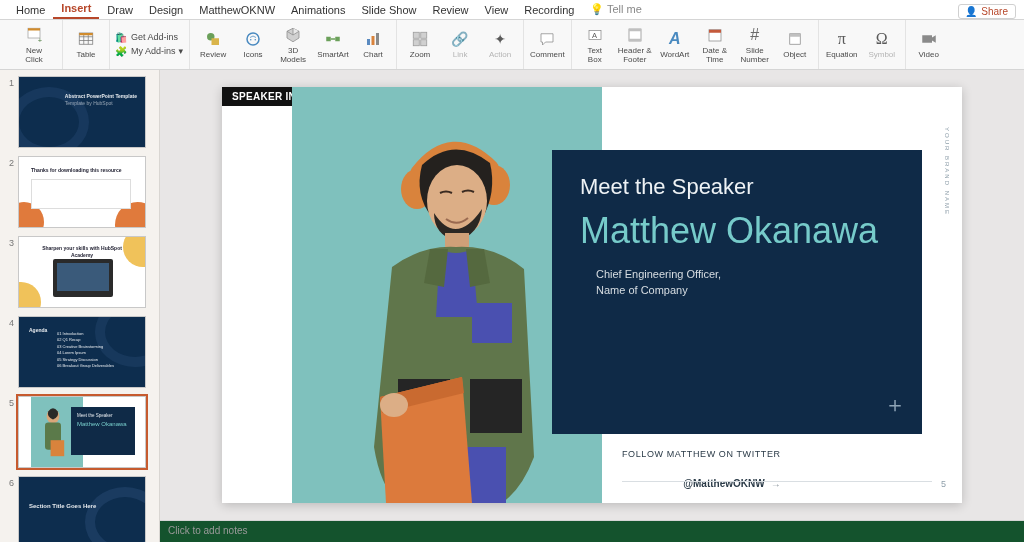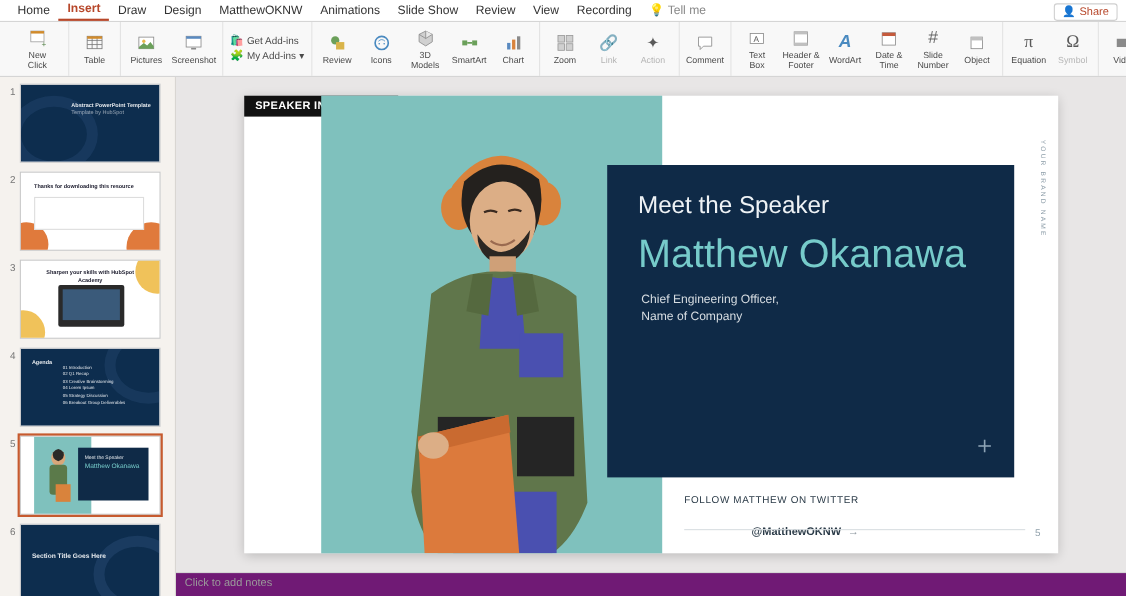--- a/index.html
+++ b/index.html
@@ -43,30 +43,30 @@
   .thumbs{width:160px;background:#f5f2ee;border-right:1px solid #d9d6d2;overflow:hidden;padding:6px 6px;}
   .thumb-wrap{display:flex;align-items:flex-start;gap:4px;margin-bottom:8px;}
   .tn-num{font-size:9px;color:#777;width:8px;text-align:right;padding-top:2px;}
   .tn{width:128px;height:72px;background:#fff;border:1px solid var(--thumb-border);position:relative;overflow:hidden;font-size:5px;}
   .tn.sel{outline:2px solid var(--thumb-active);outline-offset:0;}
 
   
   .editor{flex:1;display:flex;flex-direction:column;}
   .canvas-wrap{flex:1;display:flex;align-items:center;justify-content:center;background:var(--body-bg);}
   .slide{width:740px;height:416px;background:#fff;position:relative;box-shadow:0 2px 10px rgba(0,0,0,.2);}
-  .notes{height:22px;background:#701a75;border-top:1px solid #d5d5d5;font-size:10px;color:#9a9a9a;padding:4px 8px;}
+  .notes{height:22px;background:#14532d;border-top:1px solid #d5d5d5;font-size:10px;color:#9a9a9a;padding:4px 8px;}
 
   
   .tag{position:absolute;top:0;left:0;background:#111;color:#fff;font-size:10px;font-weight:700;padding:4px 10px;letter-spacing:.3px;}
   .photo-bg{position:absolute;left:70px;top:0;width:310px;height:416px;background:#7fc1bd;}
   .person{position:absolute;left:100px;top:30px;width:260px;height:386px;}
   .panel{position:absolute;left:330px;top:63px;width:370px;height:284px;background:var(--navy);color:#fff;padding:24px 28px;}
   .panel h3{margin:0 0 10px;font-weight:400;font-size:22px;color:#eef2f5;}
   .panel h1{margin:0 0 14px;color:var(--teal);font-weight:400;font-size:36px;line-height:1.15;}
-  .panel p{margin:3px;font-size:11px;color:#d7dde2;line-height:1.4;}
+  .panel p{margin:16px;font-size:11px;color:#d7dde2;line-height:1.4;}
   .plus{position:absolute;right:16px;bottom:14px;color:#8ea4b6;font-size:22px;font-weight:200;}
   .follow{position:absolute;left:400px;top:362px;font-size:9px;letter-spacing:.6px;color:#2a3a47;text-align:right;}
   .follow b{display:block;font-size:10px;letter-spacing:0;margin-top:19px;}
   .arrow{display:inline-block;margin-left:6px;color:#8a949c;}
   .brand{position:absolute;right:12px;top:40px;font-size:6px;letter-spacing:2px;color:#90a0ab;writing-mode:vertical-rl;}
   .pagenum{position:absolute;right:16px;bottom:14px;font-size:9px;color:#90a0ab;}
   .hr{position:absolute;left:400px;top:394px;width:310px;border-top:1px solid #d9dee2;}
 
   
   .person svg{width:100%;height:100%;}
@@ -118,42 +118,20 @@
             <line x1="3" y1="14" x2="21" y2="14" stroke="#7a7a7a"></line>
             <line x1="9" y1="4" x2="9" y2="19" stroke="#7a7a7a"></line>
             <line x1="15" y1="4" x2="15" y2="19" stroke="#7a7a7a"></line>
             <rect x="3" y="4" width="18" height="3" fill="#d18b2c"></rect>
           </svg>
         </span>
       <span>Table</span>
     </div>
   </div>
   <div class="group">
-    <div class="btn">
-      <span class="ico">
-          <svg viewBox="0 0 24 24">
-            <rect x="3" y="5" width="18" height="14" fill="#fff" stroke="#8a8a8a"></rect>
-            <circle cx="9" cy="10" r="2" fill="#e6b84c"></circle>
-            <path d="M3 17 L9 12 L13 15 L17 11 L21 16 V19 H3 Z" fill="#6ba05a"></path>
-          </svg>
-        </span>
-      <span>Pictures</span>
-    </div>
-    <div class="btn">
-      <span class="ico">
-          <svg viewBox="0 0 24 24">
-            <rect x="3" y="4" width="18" height="13" fill="#fff" stroke="#8a8a8a"></rect>
-            <rect x="3" y="4" width="18" height="3" fill="#5a8ac0"></rect>
-            <rect x="9" y="18" width="6" height="2" fill="#8a8a8a"></rect>
-          </svg>
-        </span>
-      <span>Screenshot</span>
-    </div>
-  </div>
-  <div class="group">
     <div class="subcol">
       <div class="subrow">
           <span class="mini-ico">🛍️</span>
           <span>Get Add-ins</span>
         </div>
       <div class="subrow"><span class="mini-ico">🧩</span><span>My Add-ins</span> ▾</div>
     </div>
   </div>
   <div class="group">
     <div class="btn">

